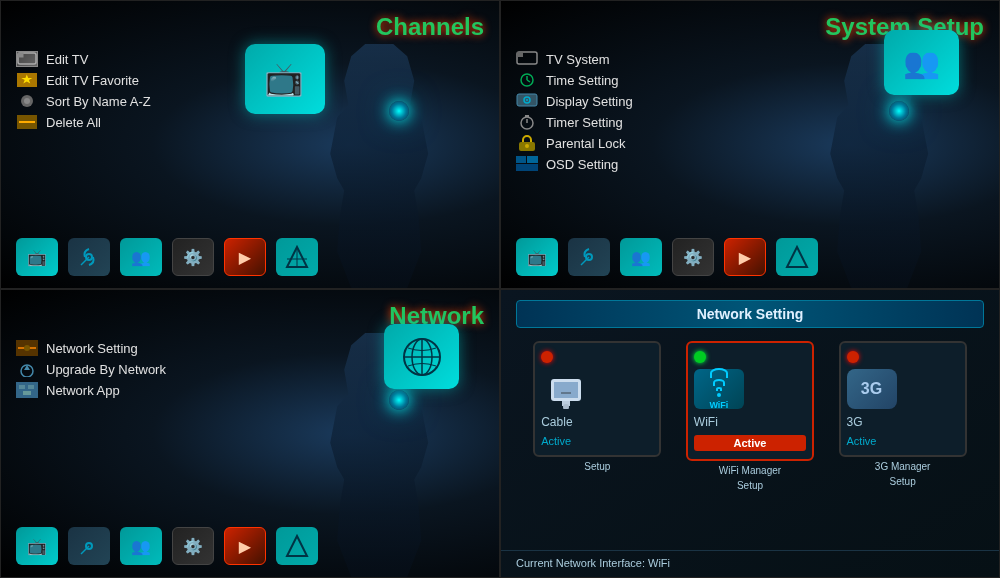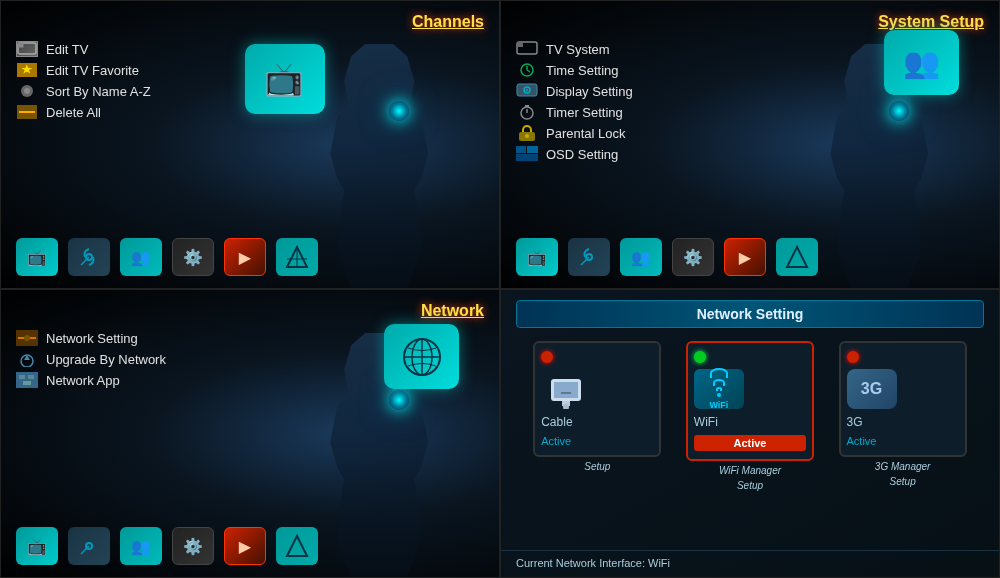--- a/index.html
+++ b/index.html
@@ -56,27 +56,26 @@
       position: relative;
       z-index: 2;
       padding: 12px 15px;
       height: 100%;
       display: flex;
       flex-direction: column;
     }
 
     
     .section-title {
-      color: #fde047;
-      font-size: 16px;
+      color: #22c55e;
+      font-size: 24px;
       font-weight: bold;
       text-align: right;
       margin-bottom: 10px;
       text-shadow: 0 0 8px #ff4400;
-      text-decoration: underline;
     }
 
     
     .menu-list {
       list-style: none;
       display: flex;
       flex-direction: column;
       gap: 5px;
       flex: 1;
     }
@@ -273,21 +272,20 @@
     }
 
     .active-text {
       color: #00aacc;
       font-size: 11px;
     }
 
     .setup-text {
       color: #aaccdd;
       font-size: 10px;
-      font-style: italic;
     }
 
     .current-network {
       padding: 6px 15px 8px;
       color: #aaccdd;
       font-size: 11px;
       border-top: 1px solid #1a3344;
       margin: 0 0 0 0;
     }
 

